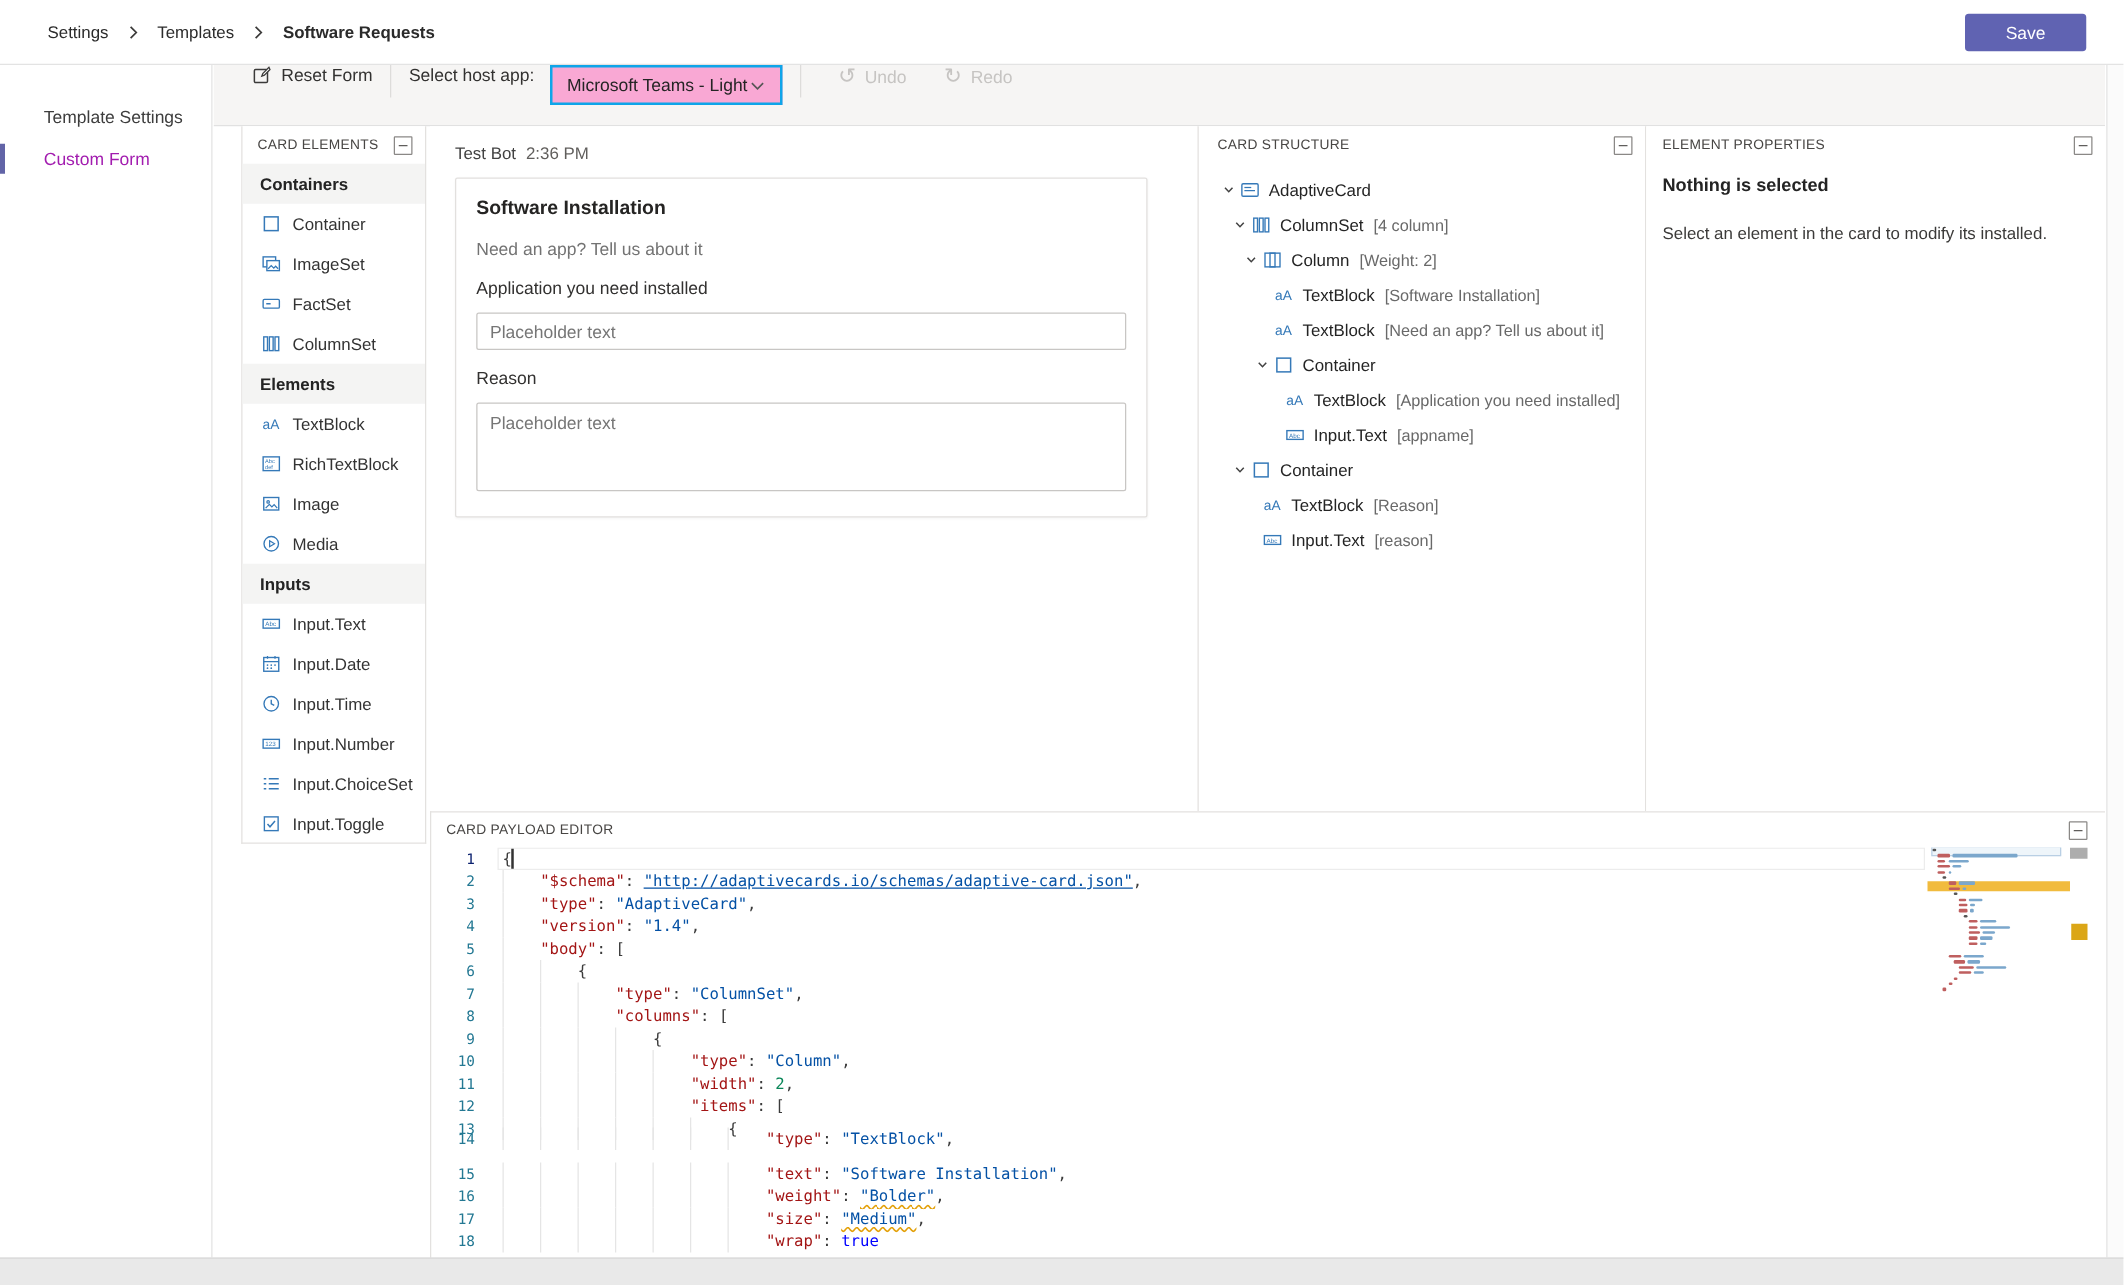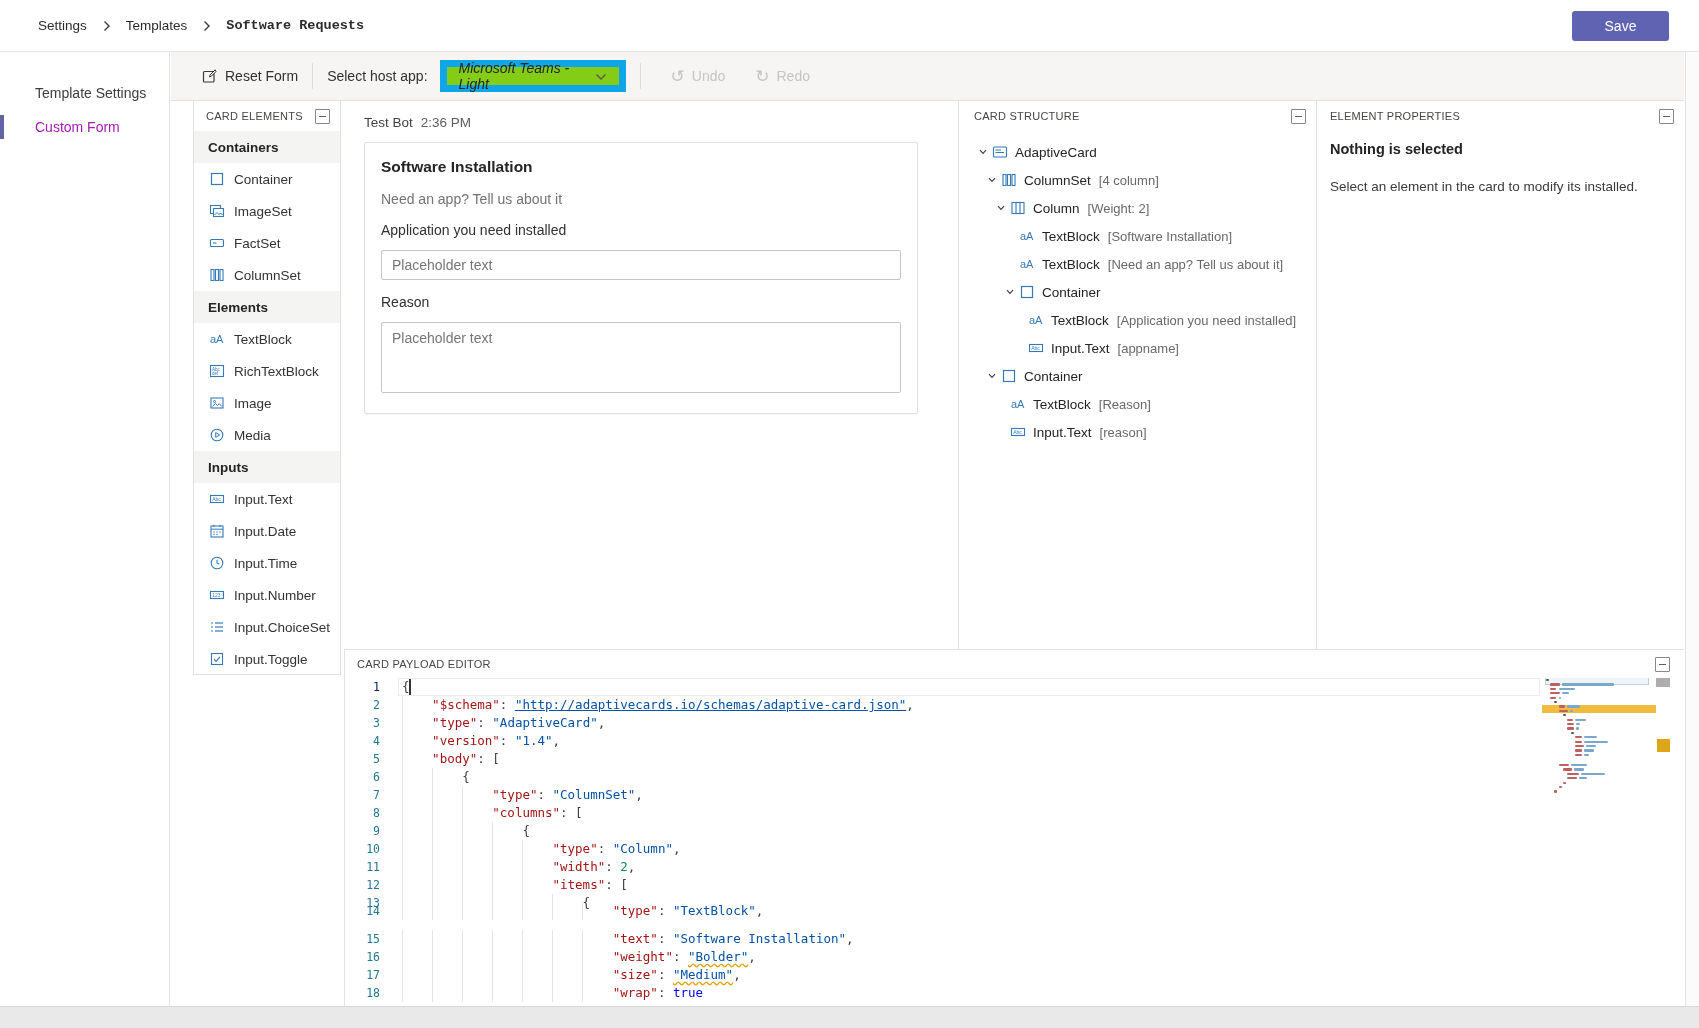--- a/index.html
+++ b/index.html
@@ -3,36 +3,36 @@
 <meta charset="utf-8">
 <style>
   html,body{margin:0;padding:0;background:#fff;}
   body{font-family:"Liberation Sans",sans-serif;color:#242424;}
   .app{position:relative;width:1699px;height:1028px;overflow:hidden;background:#fff;}
 
   
   .topbar{position:absolute;left:0;top:0;width:1699px;height:52px;background:#fff;border-bottom:1px solid #e3e3e3;display:flex;align-items:center;box-sizing:border-box;}
   .breadcrumb{display:flex;align-items:center;gap:15px;margin-left:38px;font-size:13.5px;color:#2b2b2b;}
   .crumb{cursor:pointer;}
-  .crumb.current{font-weight:bold;font-family:Liberation Mono, monospace;}
+  .crumb.current{font-weight:bold;}
   .crumb-sep{display:flex;align-items:center;}
   .save-btn{position:absolute;right:30px;top:11px;width:97px;height:30px;background:#6063b2;color:#fff;border:none;border-radius:3px;font-size:14px;font-family:inherit;display:flex;align-items:center;justify-content:center;cursor:pointer;}
 
   
   .sidenav{position:absolute;left:0;top:52px;width:170px;height:954px;background:#fff;border-right:1px solid #e3e3e3;box-sizing:border-box;padding-top:24px;}
   .nav-item{position:relative;height:34px;display:flex;align-items:center;padding-left:35px;font-size:14px;color:#3d3d3d;cursor:pointer;}
   .nav-item.selected{color:#a21caf;}
   .nav-item.selected::before{content:"";position:absolute;left:0;top:5px;bottom:5px;width:4px;background:#6264a7;}
 
   
-  .toolbar{position:absolute;left:171px;top:52px;width:1513px;height:48px;background:#f6f5f4;display:flex;align-items:center;box-sizing:border-box;}
+  .toolbar{position:absolute;left:171px;top:52px;width:1513px;height:48px;background:#f6f5f4;display:flex;align-items:flex-start;box-sizing:border-box;}
   .tb-reset{display:flex;align-items:center;gap:8px;margin-left:30px;font-size:14px;color:#323130;cursor:pointer;}
   .tb-sep{width:1px;height:26px;background:#dddcda;margin:0 14px;}
   .tb-label{font-size:14px;color:#323130;}
-  .tb-dd{margin-left:12px;width:186px;height:32px;background:#84cc16;border:7px solid #0ea5e9;box-sizing:border-box;display:flex;align-items:center;justify-content:space-between;padding:0 12px;font-size:14px;color:#242424;cursor:pointer;font-style:italic;}
+  .tb-dd{margin-left:12px;width:186px;height:32px;background:#f9a8d4;border:2px solid #0ea5e9;box-sizing:border-box;display:flex;align-items:center;justify-content:space-between;padding:0 12px;font-size:14px;color:#242424;cursor:pointer;}
   .tb-undo,.tb-redo{display:flex;align-items:center;gap:7px;font-size:14px;color:#c6c4c2;cursor:default;}
   .tb-undo{margin-left:16px;}
   .tb-redo{margin-left:30px;}
   .tb-undo .uglyph,.tb-redo .uglyph{font-size:17px;line-height:17px;}
 
   
   .workspace{position:absolute;left:171px;top:100px;width:1513px;height:906px;border-top:1px solid #e1e1e1;box-sizing:content-box;background:#fff;}
   .panel-header{height:30px;display:flex;align-items:center;justify-content:space-between;padding:0 10px 0 12px;}
   .panel-title{font-size:11px;letter-spacing:.25px;color:#484644;}
   .collapse-box{width:13px;height:13px;border:1px solid #8a8886;border-radius:1px;display:flex;align-items:center;justify-content:center;cursor:pointer;background:#fff;}

